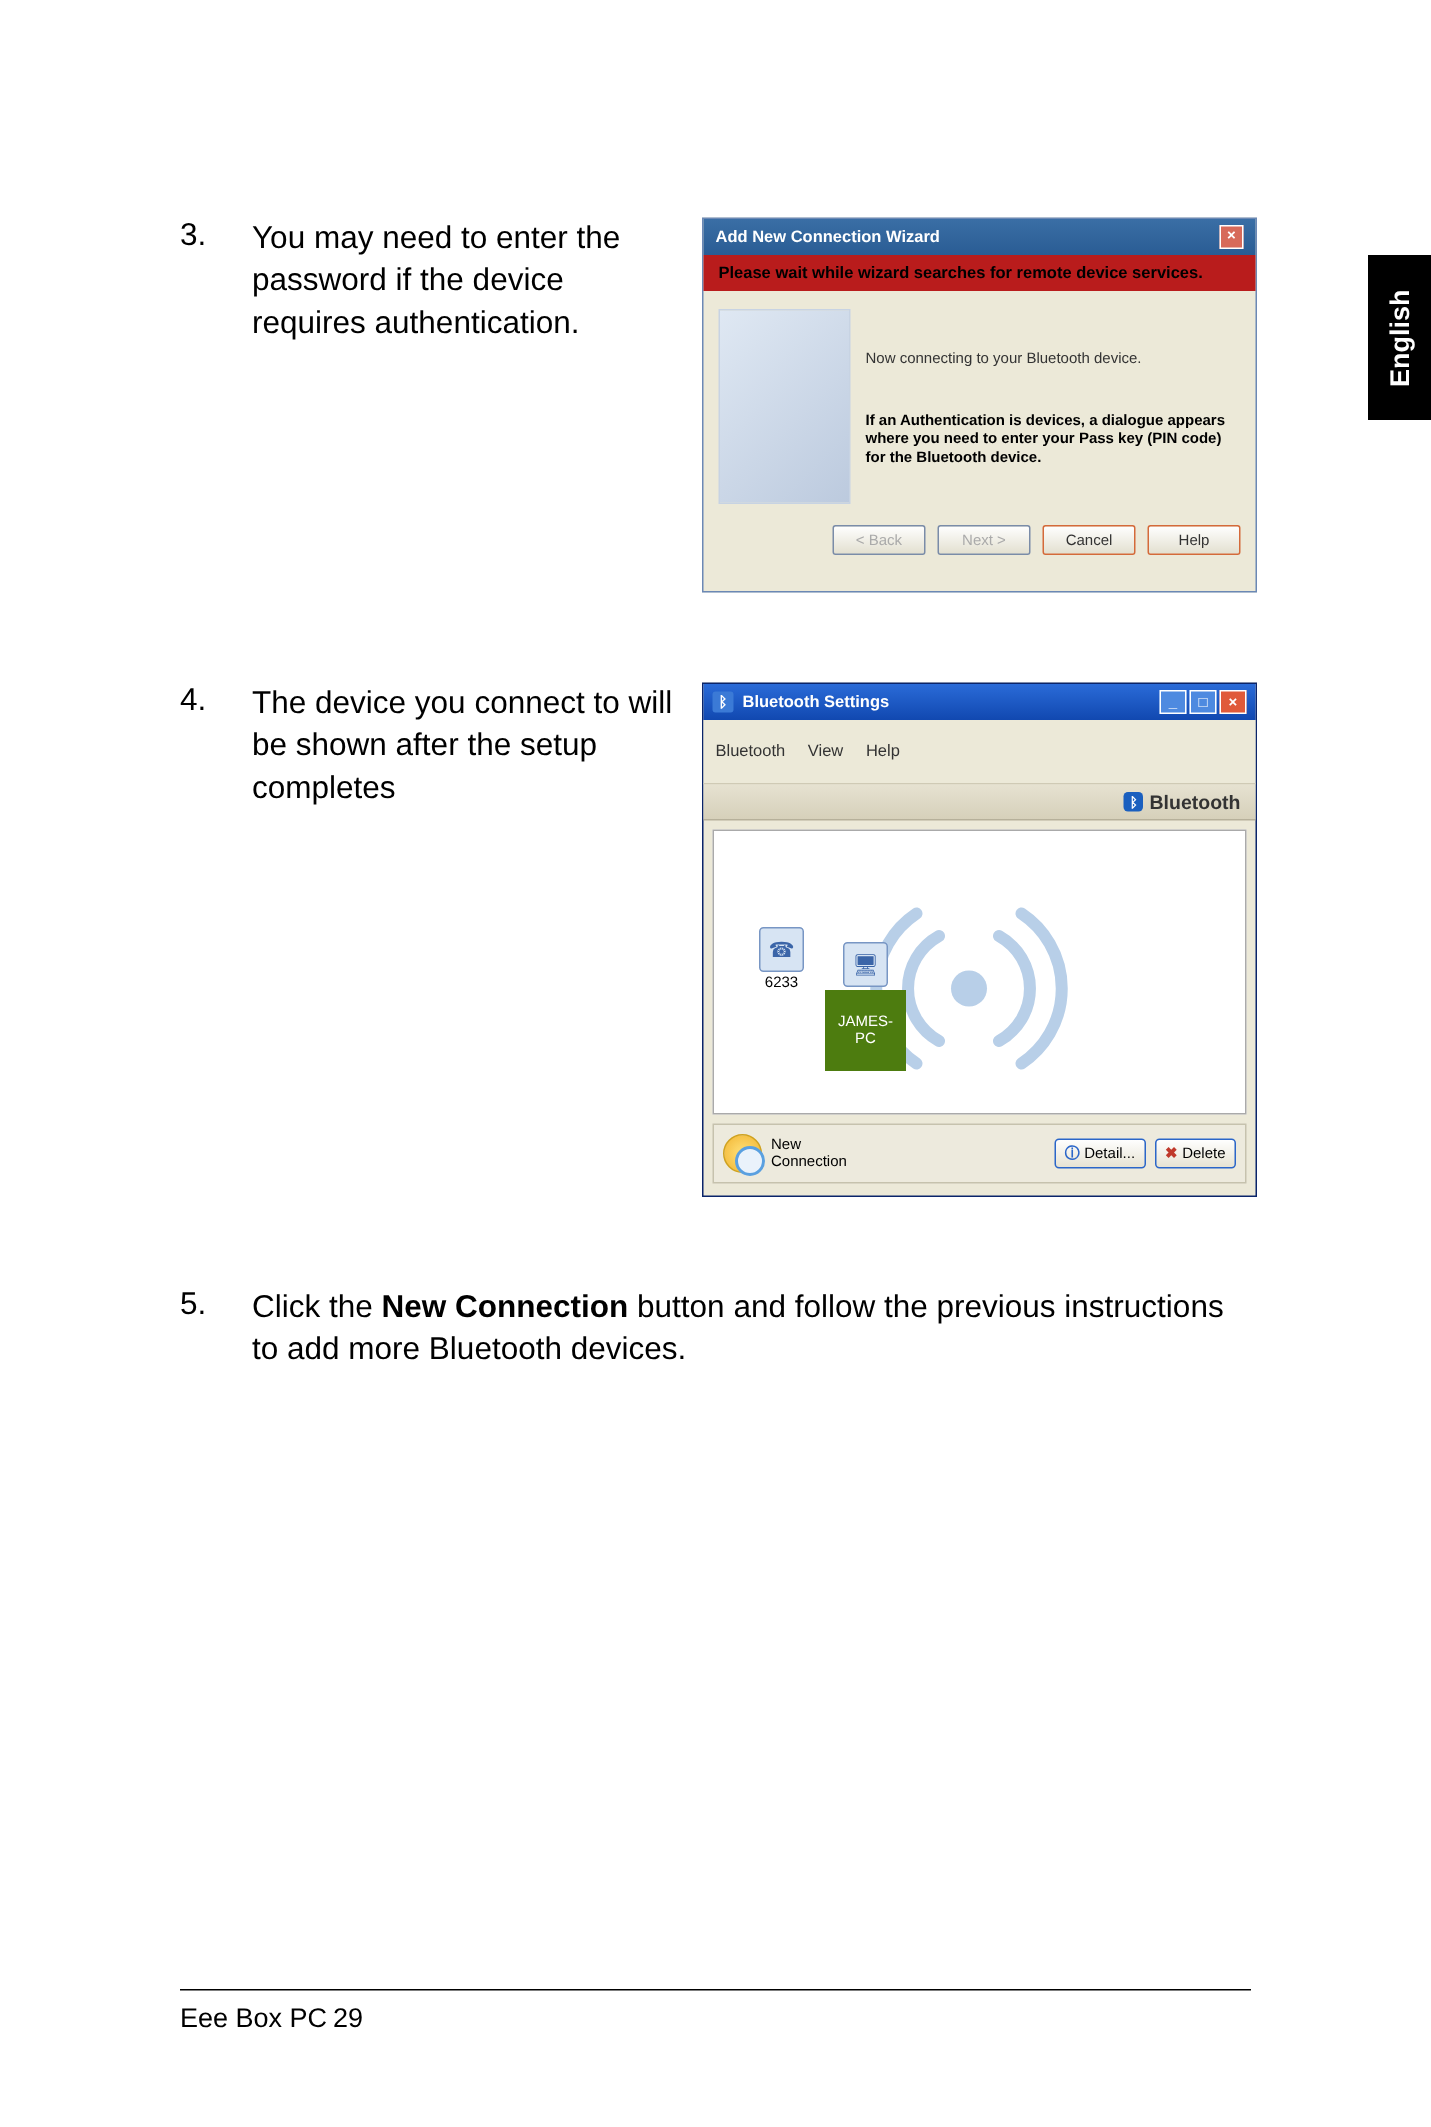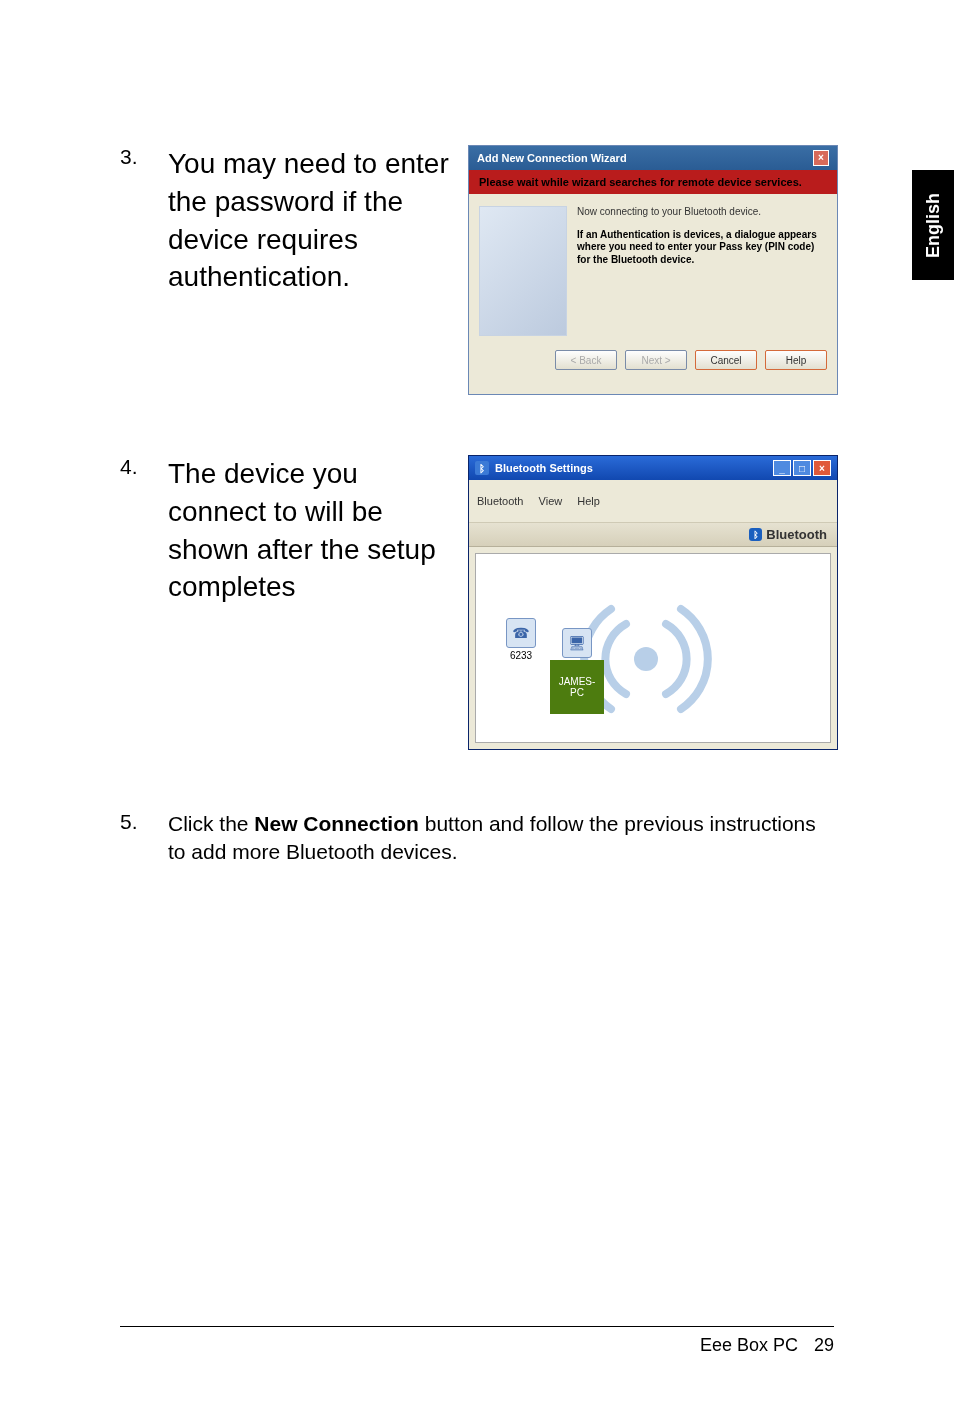--- a/index.html
+++ b/index.html
@@ -2,32 +2,32 @@
 <html><head>
 <meta charset="utf-8">
 <style>
   * { box-sizing: border-box; margin: 0; padding: 0; }
   html, body { width: 954px; height: 1418px; font-family: "Segoe UI", "Myriad Pro", Arial, sans-serif; background: #fff; color: #000; }
   .page { position: relative; width: 954px; height: 1418px; padding: 145px 120px 60px 120px; }
   .lang-tab { position: absolute; top: 170px; right: 0; width: 42px; height: 110px; background: #000; color: #fff; display: flex; align-items: center; justify-content: center; }
   .lang-tab span { transform: rotate(-90deg); font-weight: bold; font-size: 18px; white-space: nowrap; }
   .step { display: flex; align-items: flex-start; margin-bottom: 60px; }
   .step-num { width: 48px; flex: none; font-size: 21px; }
-  .step-text { flex: 0 0 300px; font-size: 28px; line-height: 1.35; padding-right: 14px; }
+  .step-text { flex: 0 0 300px; font-size: 21px; line-height: 1.35; padding-right: 14px; }
   .step-text-wide { flex: 1; font-size: 21px; line-height: 1.35; }
   .shot { flex: none; }
   
   .wiz { width: 370px; border: 1px solid #6b88b5; font-size: 11px; font-family: Tahoma, Arial, sans-serif; background: #ece9d8; }
   .wiz-title { background: linear-gradient(#3a6ea5, #2a5c94); color: #fff; padding: 4px 8px; font-weight: bold; display: flex; align-items: center; justify-content: space-between; }
   .wiz-close { width: 16px; height: 16px; background: #d76a5a; border: 1px solid #fff; color: #fff; font-size: 10px; display: flex; align-items: center; justify-content: center; line-height: 1; }
   .wiz-sub { background: #b91c1c; padding: 6px 10px; font-weight: bold; }
   .wiz-body { display: flex; padding: 12px 10px 6px 10px; gap: 10px; }
   .wiz-img { width: 88px; height: 130px; background: linear-gradient(135deg,#dfe8f3,#bccade); border: 1px solid #c7d3e3; }
   .wiz-msgs { flex: 1; font-size: 10px; color: #333; }
-  .wiz-msgs p { margin-bottom: 10px; line-height: 1.25; }
+  .wiz-msgs p { margin-bottom: 10px; line-height: 1.25; margin-top: 28px; }
   .wiz-msgs .emph { font-weight: bold; color: #000; }
   .wiz-btns { display: flex; justify-content: flex-end; gap: 8px; padding: 8px 10px 24px 10px; }
   .wiz-btn { min-width: 62px; height: 20px; border: 1px solid #7a8ca8; border-radius: 2px; background: linear-gradient(#fefefe,#e3e0d0); font-size: 10px; display: flex; align-items: center; justify-content: center; color: #333; }
   .wiz-btn.disabled { color: #aaa; }
   .wiz-btn.accent { border-color: #d46a3a; }
   
   .bt { width: 370px; border: 1px solid #0a246a; font-family: Tahoma, Arial, sans-serif; font-size: 11px; background: #ece9d8; }
   .bt-title { background: linear-gradient(#2a6bd8, #1148b0); color: #fff; padding: 4px 6px; font-weight: bold; display: flex; align-items: center; justify-content: space-between; }
   .bt-title-left { display: flex; align-items: center; gap: 6px; }
   .bt-ico { width: 14px; height: 14px; background: #3b7ad6; border-radius: 2px; display: flex; align-items: center; justify-content: center; color: #fff; font-size: 10px; }
@@ -54,21 +54,21 @@
   .bt-new .ni::after { content:""; position:absolute; width:16px; height:16px; border:2px solid #5aa0e0; border-radius:50%; right:-3px; bottom:-3px; background:#eaf2fb; }
   .xpbtn { height: 20px; border: 1px solid #2b66c9; border-radius: 3px; background: linear-gradient(#fefefe,#e7e3d3); font-size: 10px; padding: 0 6px; display: inline-flex; align-items: center; gap: 3px; color: #000; }
   .xpbtn .gi { color:#2b66c9; font-weight:bold; }
   .xpbtn .gx { color:#c0392b; font-weight:bold; }
   
   .note { display: flex; align-items: flex-start; gap: 16px; margin-top: 28px; margin-left: 0; }
   .note-icon { width: 40px; height: 40px; flex: none; }
   .note-icon svg { width: 40px; height: 40px; }
   .note-body { flex: 1; border-top: 1px solid #000; border-bottom: 1px solid #000; padding: 8px 0; font-size: 21px; line-height: 1.35; }
   
-  .footer { position: absolute; bottom: 62px; left: 120px; right: 120px; border-top: 1px solid #000; padding-top: 8px; display: flex; justify-content: flex-end; gap: 16px; font-size: 18px; }
+  .footer { position: absolute; bottom: 62px; left: 120px; right: 120px; border-top: 1px solid #000; padding-top: 8px; display: flex; justify-content: flex-start; gap: 4px; font-size: 18px; }
   b { font-weight: bold; text-align: right; }
 </style>
 </head>
 <body>
 
 <div class="page">
 
   <div class="lang-tab">
     <span>English</span>
   </div>
@@ -139,20 +139,39 @@
           </div>
           <div class="bt-dev a">
             <div class="di">☎</div>
             <div class="dl">6233</div>
           </div>
           <div class="bt-dev b">
             <div class="di">🖥</div>
             <div class="dl">JAMES-PC</div>
           </div>
         </div>
+        <div class="bt-bottom">
+          <div class="bt-new">
+            <div class="ni"></div>
+            <div>
+              <div>New</div>
+              <div>Connection</div>
+            </div>
+          </div>
+          <div style="display:flex; gap:6px;">
+            <div class="xpbtn">
+                <span class="gi">ⓘ</span>
+                <span>Detail...</span>
+              </div>
+            <div class="xpbtn">
+                <span class="gx">✖</span>
+                <span>Delete</span>
+              </div>
+          </div>
+        </div>
       </div>
     </div>
   </div>
 
   <div class="step" style="margin-bottom:10px;">
     <div class="step-num">5.</div>
     <div class="step-text-wide">
       <span>Click the </span><b>New Connection</b><span> button and follow the previous instructions to add more Bluetooth devices.</span>
     </div>
   </div>

